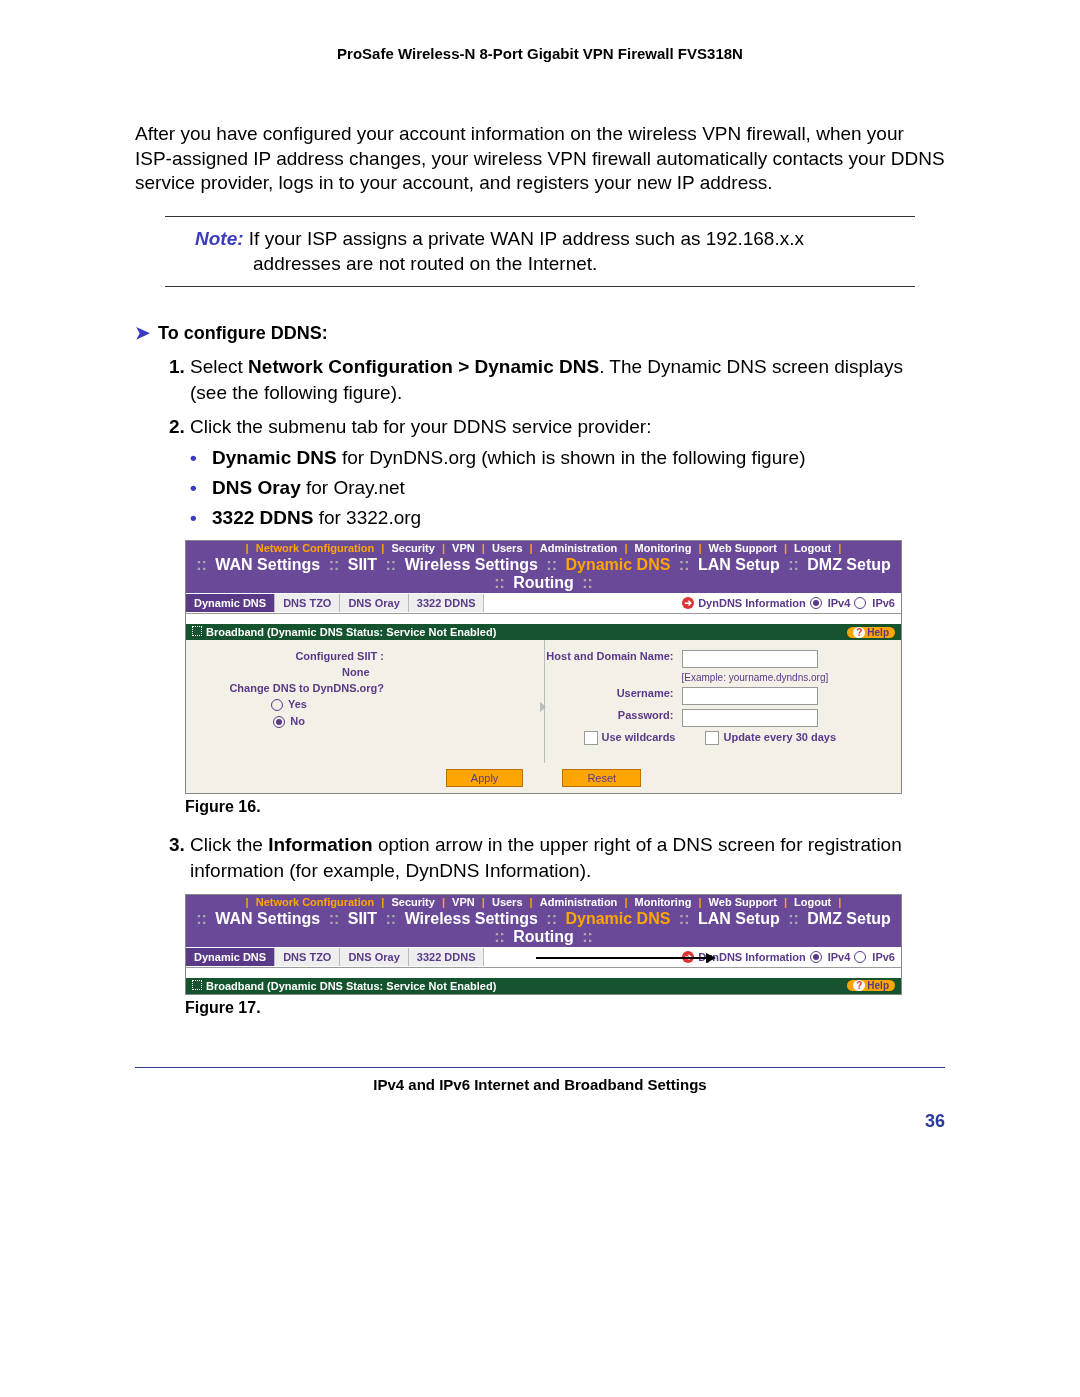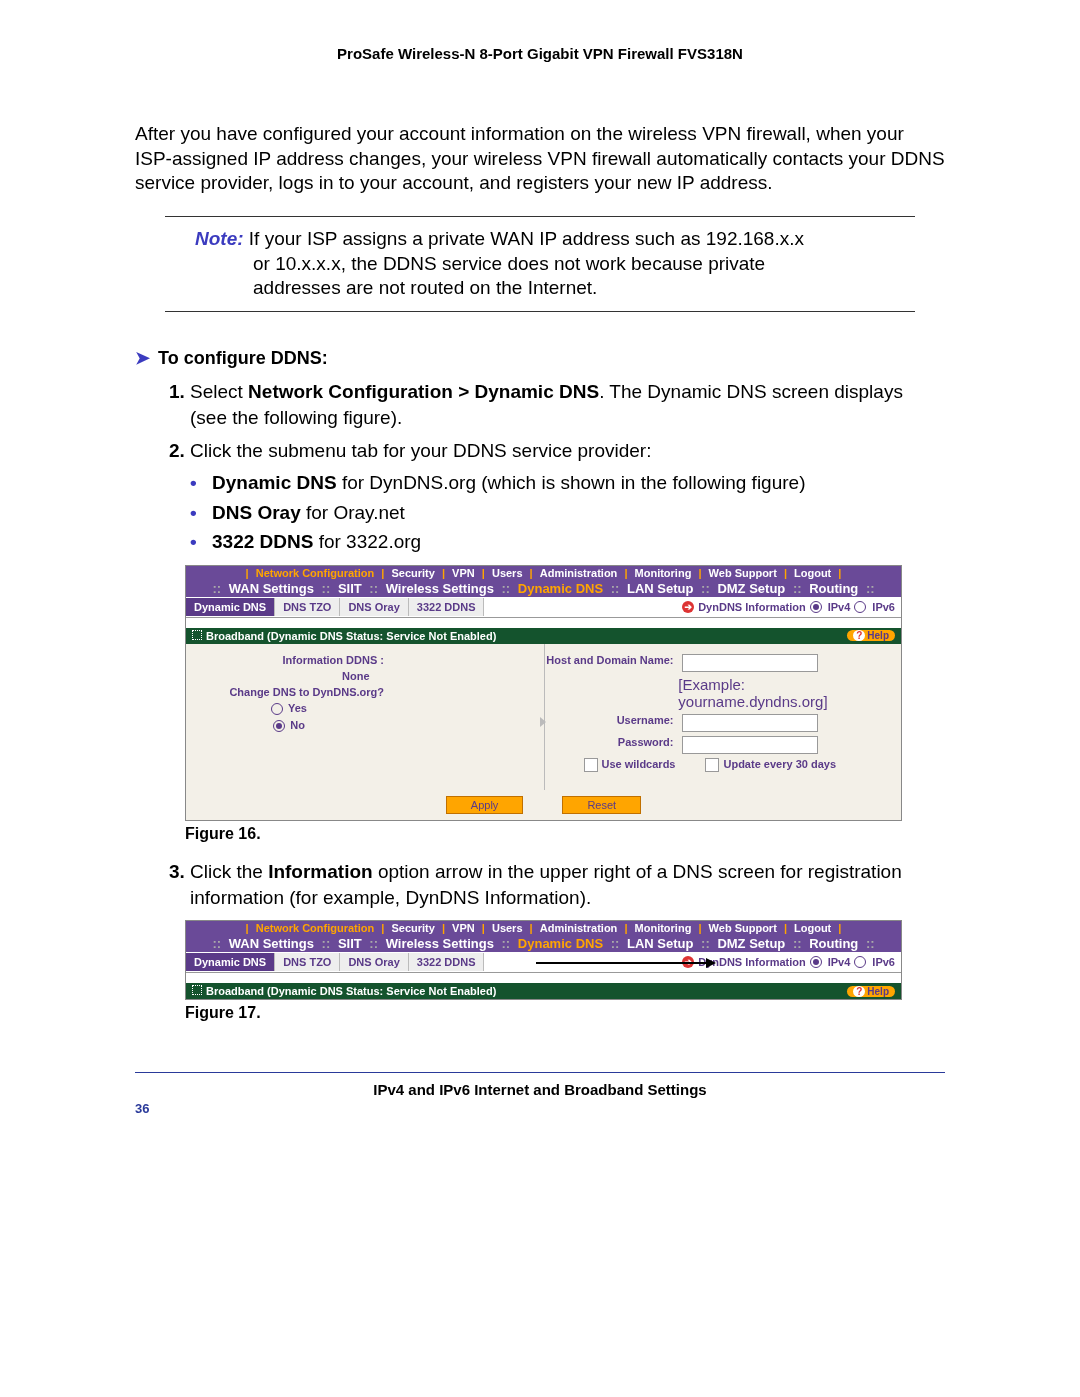--- a/index.html
+++ b/index.html
@@ -97,21 +97,21 @@
     font-size: 11px;
     font-weight: bold;
   }
   .topnav span { margin: 0 2px; }
   .topnav .active { color: #ffa500; }
   .topnav .sep { color: #ffa500; }
   .subnav {
     background: #6a4a98;
     color: #fff;
     text-align: center;
-    font-size: 13px;
+    font-size: 16px;
     padding: 1px 0;
   }
   .subnav span { margin: 0 2px; color: #fff; font-weight: bold; }
   .subnav .active { color: #ffa500; }
   .subnav .ssep { color: #aaa; }
 
   .tabrow {
     background: #fff;
     display: flex;
     align-items: center;
@@ -165,49 +165,48 @@
     padding: 10px 8px 14px 8px;
     display:flex;
     position:relative;
   }
   .panel-col { flex:1; font-size:11px; color:#5a3a88; font-weight:bold; }
   .panel-col .row { display:flex; margin-bottom:4px; }
   .panel-col .lab { width:190px; text-align:right; padding-right:8px; }
   .panel-col .val { }
   .panel-col input[type=text]{ width:130px; height:14px; border:1px solid #999; font-size:10px;}
   .cbox{display:inline-block;width:12px;height:12px;border:1px solid #999;background:#fff;vertical-align:middle;margin-right:4px;}
-  .note-small{font-weight:normal;font-size:15px;color:#5a3a88;}
+  .note-small{font-weight:normal;font-size:10px;color:#5a3a88;}
   .divider-tri{position:absolute;left:50%;top:0;bottom:0;width:1px;background:#bbb;}
   .divider-tri::after{content:"";position:absolute;top:50%;left:-4px;border-left:6px solid #bbb;border-top:5px solid transparent;border-bottom:5px solid transparent;}
   .btnrow{text-align:center;padding:6px 0;background:#f3f0e8;}
   .uibtn{display:inline-block;background:#ffa500;color:#5a3a88;font-weight:normal;font-size:11px;padding:2px 24px;margin:0 18px;border:1px solid #c07000;}
 
   .footer-rule{border-top:1px solid #2a3a9a;margin:50px 0 8px 0;}
   .footer-text{text-align:center;font-weight:bold;font-size:15px;}
-  .footer-page{text-align:left;color:#2a3a9a;font-weight:bold;font-size:13px;margin-top:3px;}
+  .footer-page{text-align:right;color:#2a3a9a;font-weight:bold;font-size:18px;margin-top:18px;}
 
   
   .pointer{position:relative;height:0;}
   .pointer .line{position:absolute;height:2px;background:#000;top:9px;}
   .pointer .arrowhead{position:absolute;border-left:10px solid #000;border-top:5px solid transparent;border-bottom:5px solid transparent;top:5px;}
 </style>
 </head>
 <body>
 
 <div class="page">
   <div class="doc-title">ProSafe Wireless-N 8-Port Gigabit VPN Firewall FVS318N</div>
 
   <div class="body-text">After you have configured your account information on the wireless VPN firewall, when your ISP-assigned IP address changes, your wireless VPN firewall automatically contacts your DDNS service provider, logs in to your account, and registers your new IP address.</div>
 
   <div class="note-block">
     <div style="padding-left:30px">
       <span class="note-label">Note:</span>
       <span>If your ISP assigns a private WAN IP address such as 192.168.x.x</span>
     </div>
-    <div class="note-indent">or 10.x.x.x, the DDNS service does not work because private</div>
     <div class="note-indent">addresses are not routed on the Internet.</div>
   </div>
 
   <div class="section-heading">
     <span class="section-arrow">➤</span><span>To configure DDNS:</span>
   </div>
 
   <ol class="steps">
     <li>
       <span>Select </span><b>Network Configuration &gt; Dynamic DNS</b><span>. The Dynamic DNS screen displays (see the following figure).</span>
@@ -262,21 +261,21 @@
       </div>
       <div class="whitegap"></div>
       <div class="panel-header">
         <span><span class="hicon"></span><span>Broadband (Dynamic DNS Status: Service Not Enabled)</span></span>
         <span class="help"><span style="background:#fff;color:#d33;border-radius:50%;padding:0 3px;margin-right:2px">?</span><span>Help</span></span>
       </div>
       <div class="panel-body">
         <div class="divider-tri"></div>
         <div class="panel-col">
           <div class="row">
-              <div class="lab">Information DDNS :</div>
+              <div class="lab">Configured SIIT :</div>
               <div class="val"></div>
             </div>
           <div class="row">
               <div class="lab"></div>
               <div class="val" style="margin-left:-50px">None</div>
             </div>
           <div class="row">
               <div class="lab">Change DNS to DynDNS.org?</div>
             </div>
           <div class="row">

